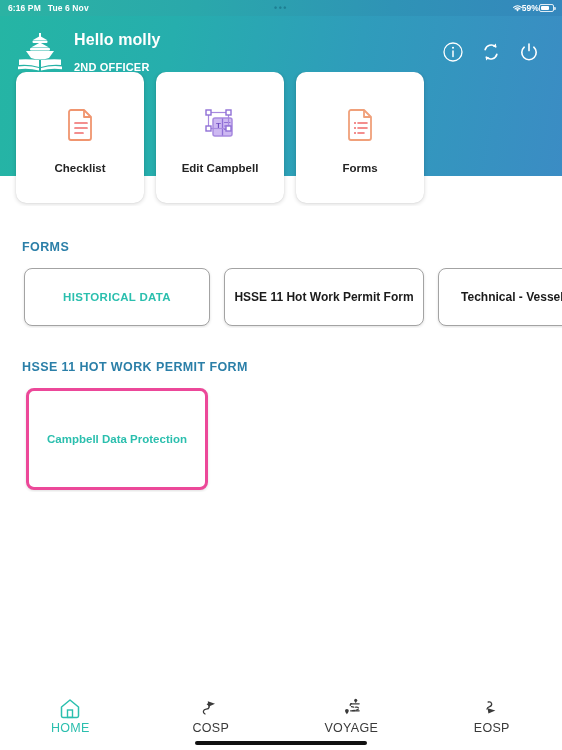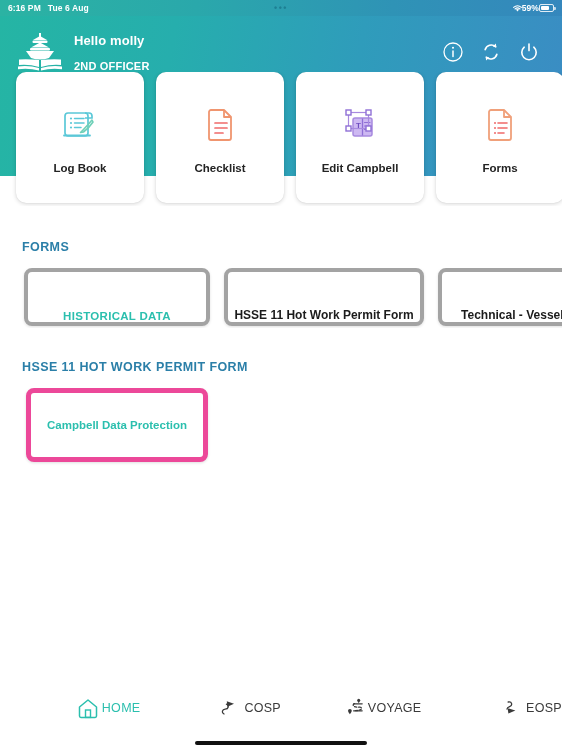--- a/index.html
+++ b/index.html
@@ -37,21 +37,21 @@
   .batt i { position:absolute; left:1px; top:1px; bottom:1px; width:58%; background:#fff; border-radius:1px; display:block; }
 
   
   .header {
     position: absolute; top: 16px; left: 0; width: 562px; height: 160px;
     background: linear-gradient(100deg,#25b5a4 0%, #26aead 30%, #2f9cbb 62%, #3b8cc4 100%);
   }
   .hdr-inner { display:flex; align-items:center; padding: 14px 18px 0 16px; }
   .logo { width: 48px; height: 44px; flex: 0 0 48px; }
   .greet { margin-left: 10px; }
-  .greet .hello { color:#fff; font-size:13px; font-weight:bold; letter-spacing:.1px; }
+  .greet .hello { color:#fff; font-size:16px; font-weight:bold; letter-spacing:.1px; }
   .greet .role { color:#fff; font-size:11px; font-weight:bold; margin-top:12px; letter-spacing:.2px; }
   .hdr-icons { margin-left:auto; display:flex; align-items:center; gap:16px; padding-right:4px; }
   .hdr-ico { width:22px; height:22px; cursor:pointer; }
 
   
   .topcards {
     position: absolute; top: 72px; left: 0; width: 562px; height: 134px;
     display: flex; gap: 12px; padding-left: 16px; overflow: hidden;
   }
   .tcard {
@@ -71,68 +71,68 @@
   #forms-title { top: 240px; }
   #hsse-title  { top: 360px; }
 
   .hscroll {
     position:absolute; left:0; width:562px; display:flex; gap:14px;
     padding-left: 24px; overflow: hidden;
   }
   #forms-row { top: 268px; height: 60px; }
   .fcard {
     flex: 0 0 auto; height: 58px; background:#fff; border-radius:8px;
-    border: 4px solid #a3a3a3;
+    border: 1px solid #a3a3a3;
     box-shadow: 0 1px 3px rgba(0,0,0,.13);
-    display:flex; align-items:flex-end; justify-content:center;
-    padding: 0 14px; cursor:pointer;
+    display:flex; align-items:center; justify-content:center;
+    padding: 14px 14px; cursor:pointer;
   }
   .fcard .fc-label { font-size:12px; font-weight:bold; white-space:nowrap; }
   .fcard.historical { width: 186px; }
   .fcard.historical .fc-label { color:#2bbfae; font-size:11.5px; letter-spacing:.3px; }
   .fcard.plain { width: 200px; }
   .fcard.plain .fc-label { color:#1b1b1b; }
   .fcard.clipped { width: 190px; }
   .fcard.clipped .fc-label { color:#1b1b1b; }
 
   #hsse-row { top: 388px; height: 104px; padding-left: 26px; gap: 16px; }
   .hcard {
-    flex: 0 0 182px; height: 74px; background:#fff; border-radius:8px;
-    border: 5px solid #ec4899;
+    flex: 0 0 182px; height: 102px; background:#fff; border-radius:8px;
+    border: 3px solid #ec4899;
     box-shadow: 0 1px 3px rgba(0,0,0,.13);
     display:flex; align-items:center; justify-content:center; cursor:pointer;
   }
   .hcard .hc-label { font-size:11.5px; font-weight:bold; color:#2bbfae; text-align:center; }
 
   
   .bottomnav {
     position:absolute; bottom:0; left:0; width:562px; height:60px;
     background:#ffffff; display:flex; align-items:flex-start; padding-top:6px;
   }
   .navitem {
-    flex:1; display:flex; flex-direction:row; align-items:center; justify-content:flex-end;
+    flex:1; display:flex; flex-direction:column; align-items:center; justify-content:flex-end;
     cursor:pointer; gap:1px;
   }
   .navitem .nav-ico { width:26px; height:24px; display:flex; align-items:center; justify-content:center; }
   .navitem .nav-label { font-size:12.5px; color:#3a3a3a; letter-spacing:.3px; }
   .navitem.active .nav-label { color:#2bbfae; }
   .homebar {
     position:absolute; bottom:5px; left:50%; transform:translateX(-50%);
     width:172px; height:4.5px; background:#111; border-radius:3px;
   }
 </style>
 </head>
 <body>
 
 <div id="app">
 
   <div class="statusbar">
     <div class="sb-left">
       <span>6:16 PM</span>
-      <span>Tue 6 Aug</span>
+      <span>Tue 6 Nov</span>
     </div>
     <div class="sb-center">
       <span class="sb-dots">•••</span>
     </div>
     <div class="sb-right">
       <span class="wifi-ico">
         <svg width="11" height="9" viewBox="0 0 11 9">
           <path d="M5.5 7.6 L7.1 5.6 A2.6 2.6 0 0 0 3.9 5.6 Z" fill="#fff"></path>
           <path d="M1.6 3.4 A6 6 0 0 1 9.4 3.4" stroke="#fff" stroke-width="1.1" fill="none" stroke-linecap="round"></path>
           <path d="M3.0 5.0 A3.8 3.8 0 0 1 8.0 5.0" stroke="#fff" stroke-width="1.1" fill="none" stroke-linecap="round"></path>
@@ -191,37 +191,20 @@
             <path d="M6.2 6.2 A7.2 7.2 0 1 0 15.8 6.2" stroke="#fff" stroke-width="1.6" fill="none" stroke-linecap="round"></path>
             <rect x="10.2" y="2.2" width="1.6" height="8.2" rx="0.8" fill="#fff"></rect>
           </svg>
         </span>
       </div>
     </div>
   </div>
 
   <div class="topcards">
 
-    <div class="tcard">
-      <div class="tc-icon">
-        <svg width="42" height="42" viewBox="0 0 42 42">
-          <path d="M9 10 h17 a3 3 0 0 1 3 3 v17 a3 3 0 0 1 -3 3 h-17 a3 3 0 0 1 -3 -3 v-17 a3 3 0 0 1 3 -3 z" fill="none" stroke="#5bc8d8" stroke-width="1.7"></path>
-          <path d="M26 10 h4 a3 3 0 0 1 3 3 v2 h-7" fill="none" stroke="#5bc8d8" stroke-width="1.7"></path>
-          <circle cx="12" cy="15.5" r="1.1" fill="#5bc8d8"></circle>
-          <line x1="15.5" y1="15.5" x2="25" y2="15.5" stroke="#5bc8d8" stroke-width="1.5" stroke-linecap="round"></line>
-          <circle cx="12" cy="20" r="1.1" fill="#5bc8d8"></circle>
-          <line x1="15.5" y1="20" x2="25" y2="20" stroke="#5bc8d8" stroke-width="1.5" stroke-linecap="round"></line>
-          <circle cx="12" cy="24.5" r="1.1" fill="#5bc8d8"></circle>
-          <line x1="15.5" y1="24.5" x2="22" y2="24.5" stroke="#5bc8d8" stroke-width="1.5" stroke-linecap="round"></line>
-          <path d="M33 17 Q29 22 24 27 L21.5 29.5 L24.5 29 Q30 25 34 19 Z" fill="none" stroke="#6fd0b8" stroke-width="1.6" stroke-linejoin="round"></path>
-          <line x1="5" y1="32.5" x2="31" y2="32.5" stroke="#5bc8d8" stroke-width="1.8" stroke-linecap="round"></line>
-        </svg>
-      </div>
-      <div class="tc-label">Log Book</div>
-    </div>
 
     <div class="tcard">
       <div class="tc-icon">
         <svg width="42" height="42" viewBox="0 0 42 42">
           <path d="M12 7 h13 l7 7 v21 a2 2 0 0 1 -2 2 h-18 a2 2 0 0 1 -2 -2 v-26 a2 2 0 0 1 2 -2 z" fill="none" stroke="#f0956f" stroke-width="1.8" stroke-linejoin="round"></path>
           <path d="M25 7 v7 h7" fill="none" stroke="#f0956f" stroke-width="1.8" stroke-linejoin="round"></path>
           <line x1="16" y1="20" x2="28" y2="20" stroke="#ef6a6a" stroke-width="1.7" stroke-linecap="round"></line>
           <line x1="16" y1="25" x2="28" y2="25" stroke="#ef6a6a" stroke-width="1.7" stroke-linecap="round"></line>
           <line x1="16" y1="30" x2="24" y2="30" stroke="#ef6a6a" stroke-width="1.7" stroke-linecap="round"></line>
         </svg>

